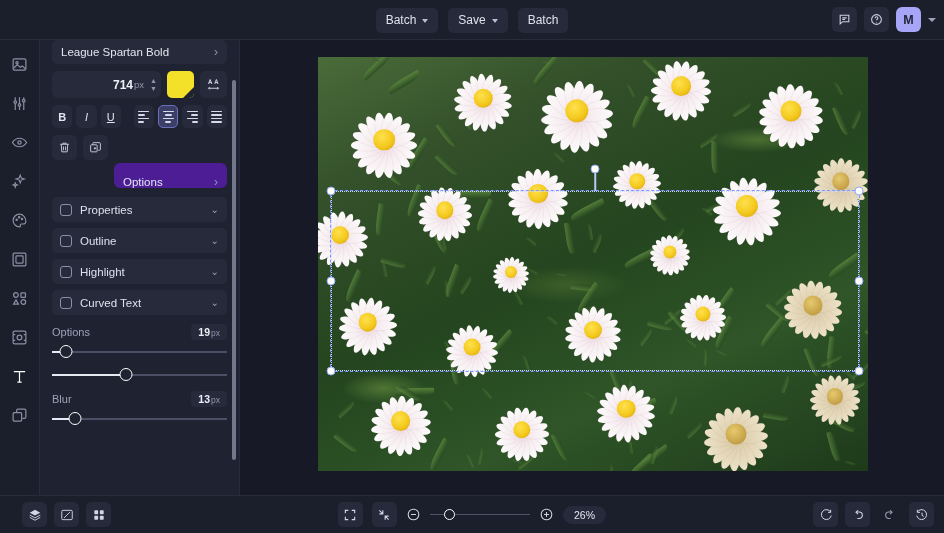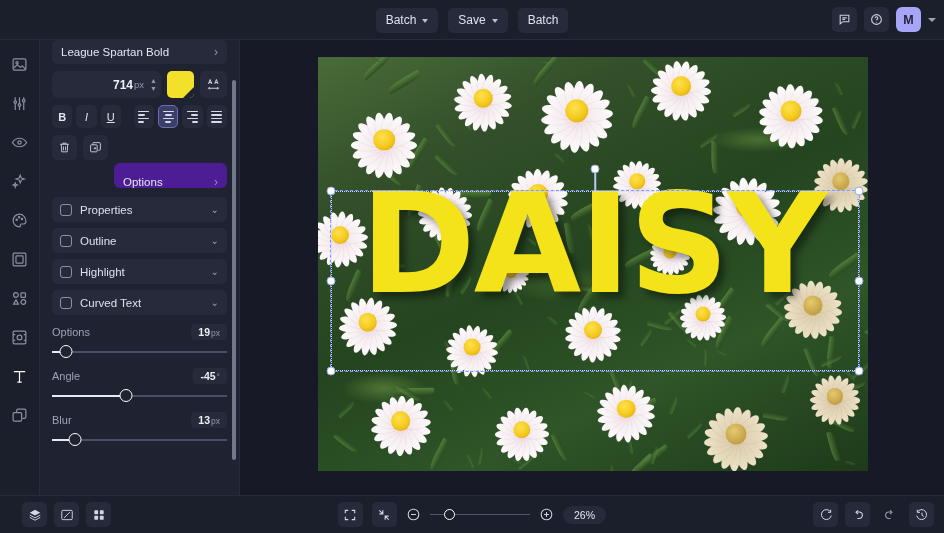--- a/index.html
+++ b/index.html
@@ -509,27 +509,20 @@
                   <span class="sl-unit">px</span>
                 </span>
               </div>
               <div class="sl-track">
                 <div class="bar"></div>
                 <div class="fill" style="width:8%"></div>
                 <div class="knob" style="left:8%"></div>
               </div>
             </div>
             <div class="sl-block">
-              <div class="sl-head">
-                <span class="sl-label">Angle</span>
-                <span class="sl-valbox">
-                  <span class="sl-val">-45</span>
-                  <span class="sl-unit">°</span>
-                </span>
-              </div>
               <div class="sl-track">
                 <div class="bar"></div>
                 <div class="fill" style="width:42%"></div>
                 <div class="knob" style="left:42%"></div>
               </div>
             </div>
             <div class="sl-block">
               <div class="sl-head">
                 <span class="sl-label">Blur</span>
                 <span class="sl-valbox">
@@ -1154,21 +1147,20 @@
                 <span class="pet" style="transform:rotate(254deg)"></span>
                 <span class="pet" style="transform:rotate(274deg)"></span>
                 <span class="pet" style="transform:rotate(294deg)"></span>
                 <span class="pet" style="transform:rotate(314deg)"></span>
                 <span class="pet" style="transform:rotate(334deg)"></span>
                 <span class="pet" style="transform:rotate(354deg)"></span>
                 <span class="core"></span>
               </div>
             </div>
         </div>
-        <div class="txt-layer">DAISY</div>
         <div class="selbox">
           <div class="rot-stem"></div>
           <div class="handle" style="left:50%;top:-22px"></div>
           <div class="handle" style="left:0;top:0"></div>
           <div class="handle" style="left:100%;top:0"></div>
           <div class="handle" style="left:0;top:100%"></div>
           <div class="handle" style="left:100%;top:100%"></div>
           <div class="handle" style="left:0;top:50%"></div>
           <div class="handle" style="left:100%;top:50%"></div>
         </div>

